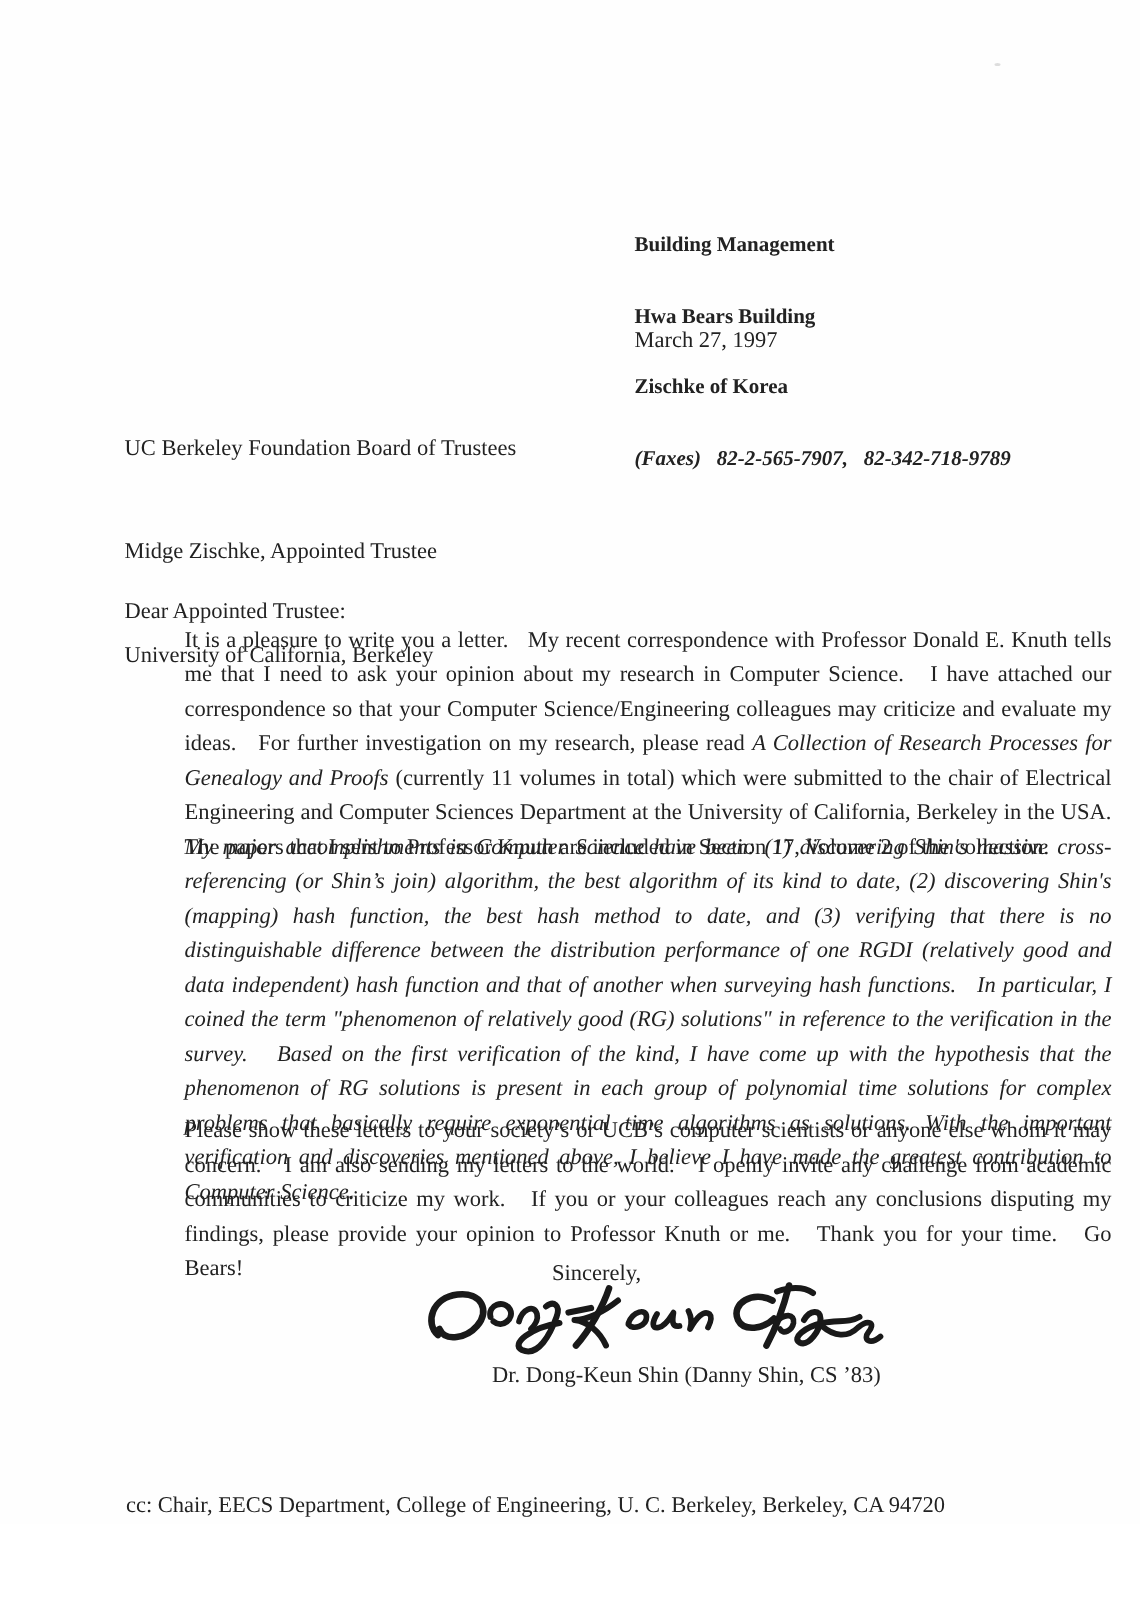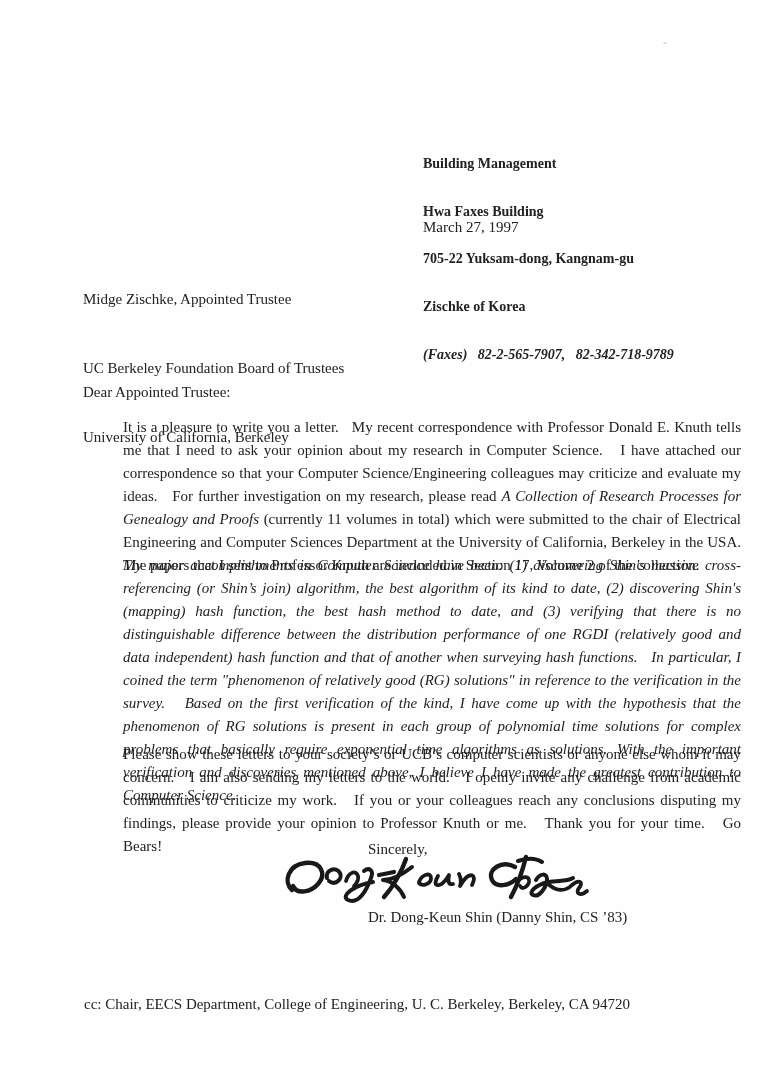--- a/index.html
+++ b/index.html
@@ -28,21 +28,21 @@
   }
   .recipient {
     position: absolute;
     left: 83px; top: 242px;
     font-size: 15px;
     line-height: 23px;
     white-space: pre;
   }
   .salutation {
     position: absolute;
-    left: 83px; top: 384px;
+    left: 83px; top: 400px;
     font-size: 15px;
   }
   .para {
     position: absolute;
     left: 83px;
     width: 618px;
     font-size: 15px;
     line-height: 23px;
     text-align: justify;
     white-space: pre-wrap;
@@ -60,21 +60,20 @@
   .signature {
     position: absolute;
     left: 278px; top: 854px;
     width: 315px; height: 54px;
   }
   .signature svg { display: block; width: 100%; height: 100%; }
   .signer {
     position: absolute;
     left: 328px; top: 909px;
     font-size: 15px;
-    margin-left: 40px;
   }
   .cc-line {
     position: absolute;
     left: 84px; top: 996px;
     font-size: 15px;
   }
   .speck {
     position: absolute;
     left: 663px; top: 42px;
     width: 4px; height: 2px;
@@ -84,31 +83,30 @@
 </style>
 </head>
 <body>
 
 <div class="page">
 
   <div class="speck"></div>
 
   <div class="sender">
     <div>Building Management</div>
-    <div>Hwa Faxes Building</div>
-    <div>705-22 Yuksam-dong, Kangnam-gu</div>
+    <div>Hwa Bears Building</div>
     <div>Zischke of Korea</div>
     <div class="fax-line">(Faxes)   82-2-565-7907,   82-342-718-9789</div>
   </div>
 
   <div class="date-line">March 27, 1997</div>
 
   <div class="recipient">
+    <div>UC Berkeley Foundation Board of Trustees</div>
     <div>Midge Zischke, Appointed Trustee</div>
-    <div>UC Berkeley Foundation Board of Trustees</div>
     <div>University of California, Berkeley</div>
   </div>
 
   <div class="salutation">Dear Appointed Trustee:</div>
 
   <div class="para" id="para1"><span>It is a pleasure to write you a letter.   My recent correspondence with Professor Donald E. Knuth tells me that I need to ask your opinion about my research in Computer Science.   I have attached our correspondence so that your Computer Science/Engineering colleagues may criticize and evaluate my ideas.   For further investigation on my research, please read </span><span class="italic">A Collection of Research Processes for Genealogy and Proofs</span><span> (currently 11 volumes in total) which were submitted to the chair of Electrical Engineering and Computer Sciences Department at the University of California, Berkeley in the USA.  The papers that I sent to Professor Knuth are included in Section 17, Volume 2 of the collection.</span></div>
 
   <div class="para" id="para2">My major accomplishments in Computer Science have been: (1) discovering Shin's massive cross-referencing (or Shin’s join) algorithm, the best algorithm of its kind to date, (2) discovering Shin's (mapping) hash function, the best hash method to date, and (3) verifying that there is no distinguishable difference between the distribution performance of one RGDI (relatively good and data independent) hash function and that of another when surveying hash functions.   In particular, I coined the term "phenomenon of relatively good (RG) solutions" in reference to the verification in the survey.   Based on the first verification of the kind, I have come up with the hypothesis that the phenomenon of RG solutions is present in each group of polynomial time solutions for complex problems that basically require exponential time algorithms as solutions. With the important verification and discoveries mentioned above, I believe I have made the greatest contribution to Computer Science.</div>
 
   <div class="para" id="para3">Please show these letters to your society’s or UCB’s computer scientists or anyone else whom it may concern.   I am also sending my letters to the world.   I openly invite any challenge from academic communities to criticize my work.   If you or your colleagues reach any conclusions disputing my findings, please provide your opinion to Professor Knuth or me.   Thank you for your time.   Go Bears!</div>

